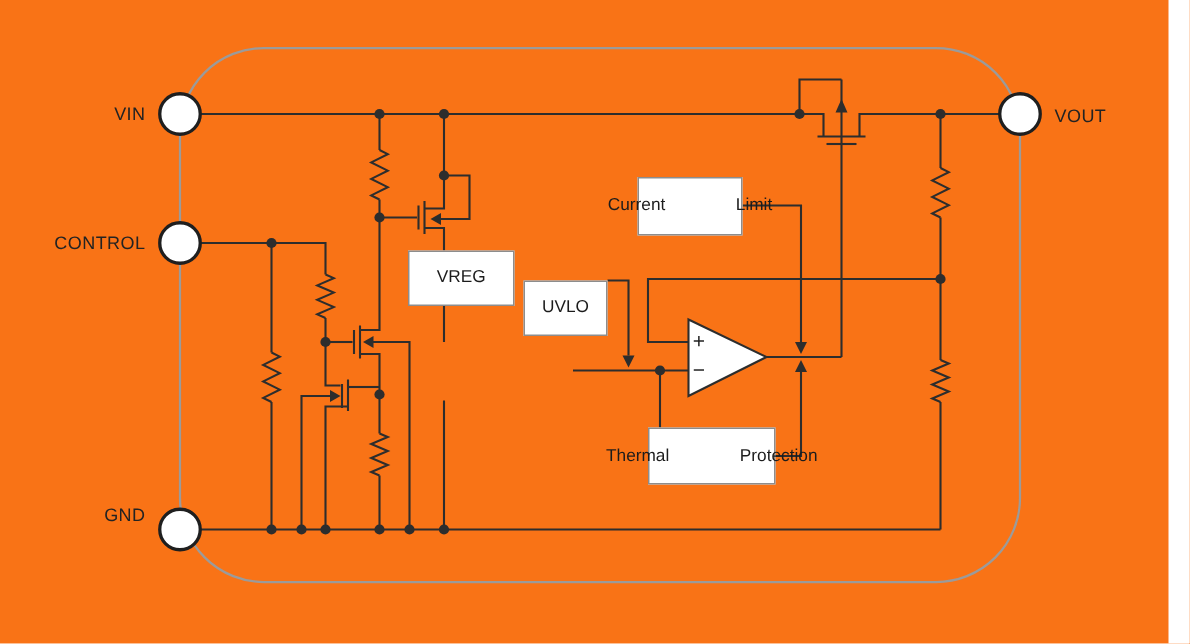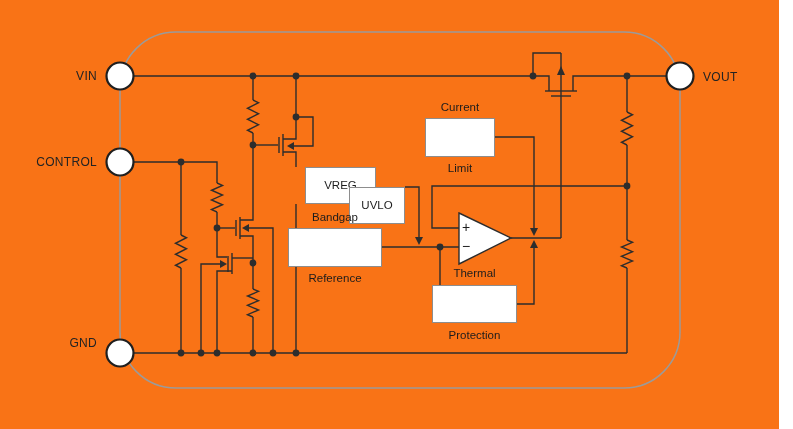--- a/index.html
+++ b/index.html
@@ -7,21 +7,21 @@
     position:relative;width:779px;height:429px;background:#f97316;
     font-family:"Liberation Sans", sans-serif;overflow:hidden;
   }
   #circuit-svg{position:absolute;left:0;top:0;}
   .pin-label{
     position:absolute;font-size:12px;color:#232323;letter-spacing:.3px;
   }
   .pin-label.right-align{text-align:right;}
   .block{
     position:absolute;box-sizing:border-box;background:#ffffff;
-    border:1.2px solid #8d8d8d;display:flex;flex-direction:column;
+    border:1.2px solid #8d8d8d;display:flex;flex-direction:row;
     align-items:center;justify-content:center;
     font-size:11.5px;line-height:1.22;color:#1c1c1c;text-align:center;gap:47px;
   }
   .op-sign{
     position:absolute;width:14px;text-align:center;color:#1c1c1c;
     font-size:14px;line-height:1;
   }
 </style>
 </head>
 <body>
@@ -130,32 +130,28 @@
   <div class="pin-label right-align" style="left:37px;top:69px;width:60px;">VIN</div>
   <div class="pin-label right-align" style="left:17px;top:155px;width:80px;">CONTROL</div>
   <div class="pin-label right-align" style="left:37px;top:336px;width:60px;">GND</div>
   <div class="pin-label" style="left:703px;top:70px;width:60px;">VOUT</div>
 
   <div class="block" style="left:425px;top:118px;width:70px;height:39px;">
     <div>Current</div>
     <div>Limit</div>
   </div>
 
-  <div class="block" style="left:272px;top:167px;width:71px;height:37px;margin-left:33px;">
+  <div class="block" style="left:272px;top:167px;width:71px;height:37px;">
     <div>VREG</div>
   </div>
 
   <div class="block" style="left:349px;top:167px;width:56px;height:37px;margin-top:20px;">
     <div>UVLO</div>
   </div>
 
-  <div class="block" style="left:288px;top:228px;width:94px;height:39px;">
-    <div>Bandgap</div>
-    <div>Reference</div>
-  </div>
 
   <div class="block" style="left:432px;top:285px;width:85px;height:38px;">
     <div>Thermal</div>
     <div>Protection</div>
   </div>
 
   <div class="op-sign" style="left:459px;top:220px;">+</div>
   <div class="op-sign" style="left:459px;top:239px;">−</div>
 
 </div>

